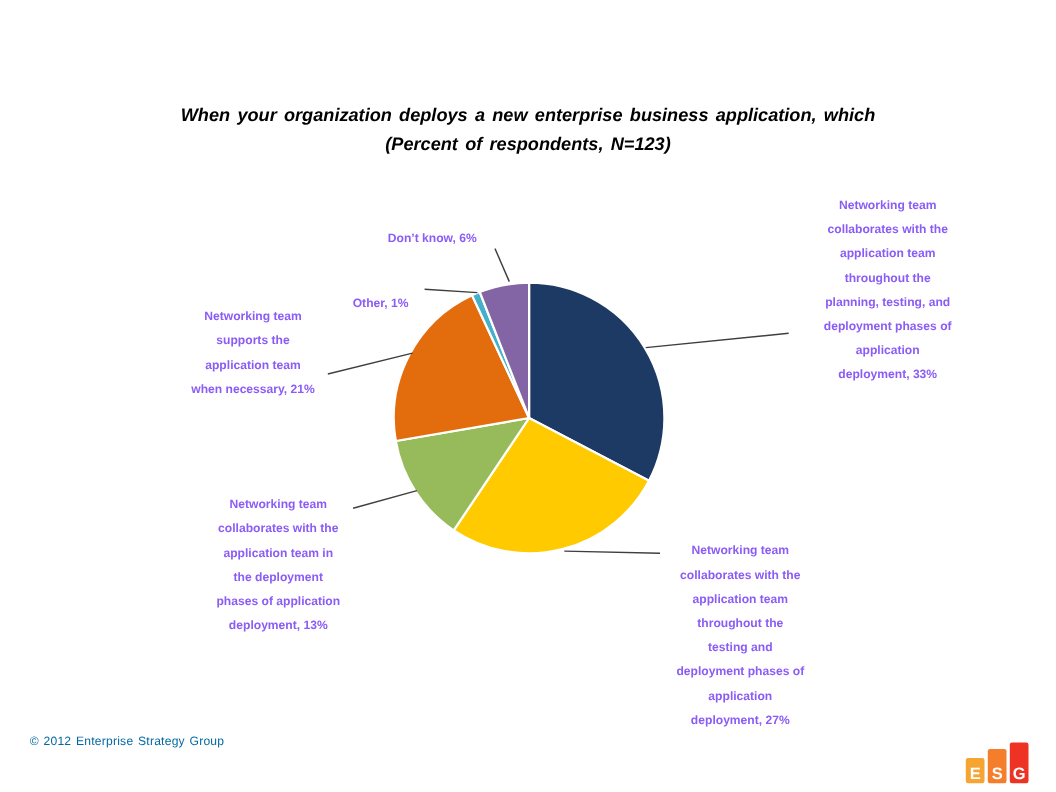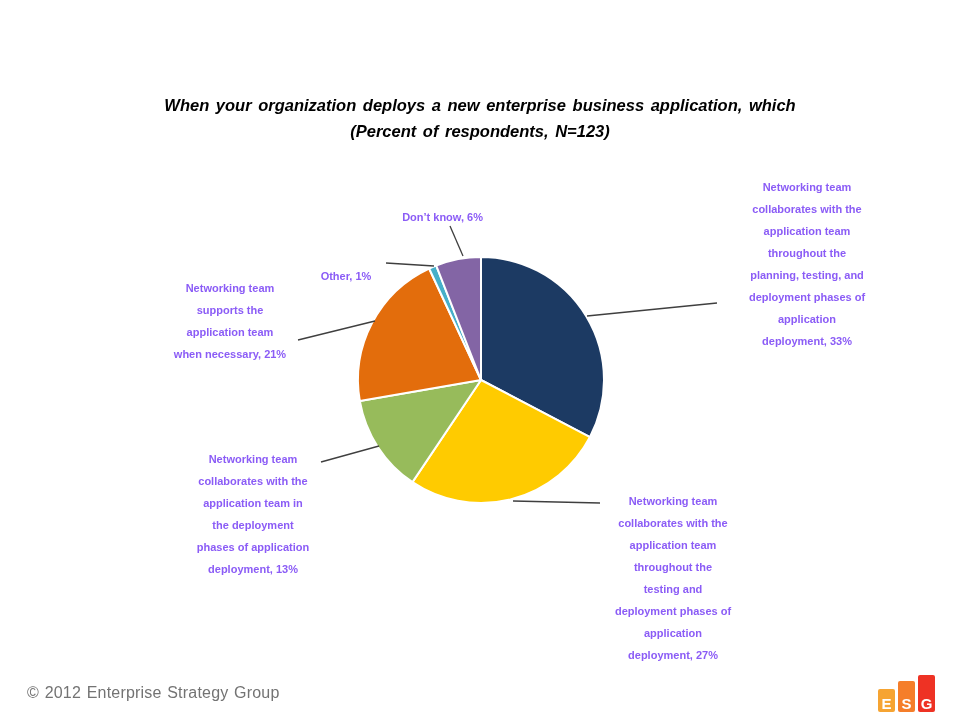--- a/index.html
+++ b/index.html
@@ -25,30 +25,30 @@
     font-weight:bold;font-size:16.5px;line-height:26px;word-spacing:2px;font-style:italic;
   }
   .question .u{text-decoration:underline;}
   
   #chart-svg{position:absolute;left:0;top:0;width:960px;height:720px;}
   
   .lbl{
     position:absolute;font-weight:bold;font-size:11px;line-height:22px;
     text-align:center;white-space:pre-line;color:#8b5cf6;
   }
-  #lbl-dontknow{left:303px;top:206px;width:180px;text-align:right;}
+  #lbl-dontknow{left:303px;top:206px;width:180px;}
   #lbl-other{left:256px;top:248px;width:180px;margin-top:17px;}
   #lbl-21{left:140px;top:277px;width:180px;}
   #lbl-13{left:153px;top:448px;width:200px;}
   #lbl-33{left:707px;top:176px;width:200px;}
   #lbl-27{left:573px;top:490px;width:200px;}
   
   .copyright{
-    position:absolute;left:27px;top:684px;font-size:16px;letter-spacing:0.2px;
-    word-spacing:1px;color:#737373;
+    position:absolute;left:27px;top:668px;font-size:11px;letter-spacing:0.2px;
+    word-spacing:1px;color:#0369a1;
   }
   .esg-logo{
     position:absolute;right:25px;bottom:8px;display:flex;align-items:flex-end;gap:3px;
   }
   .esg-bar{
     width:17px;display:flex;flex-direction:column;justify-content:flex-end;align-items:center;
     border-radius:2px;
   }
   .esg-bar span{
     color:#ffffff;font-weight:bold;font-size:15px;line-height:17px;

